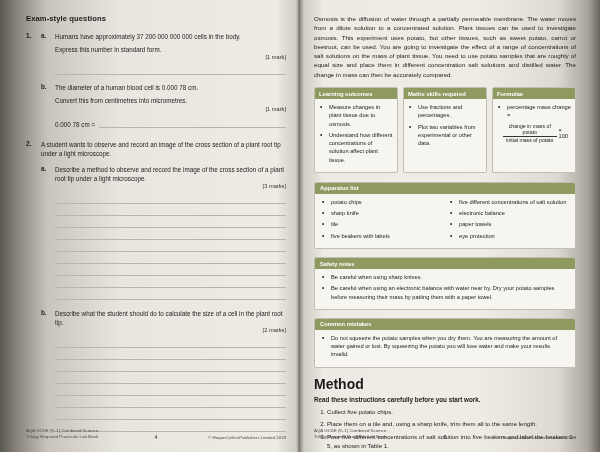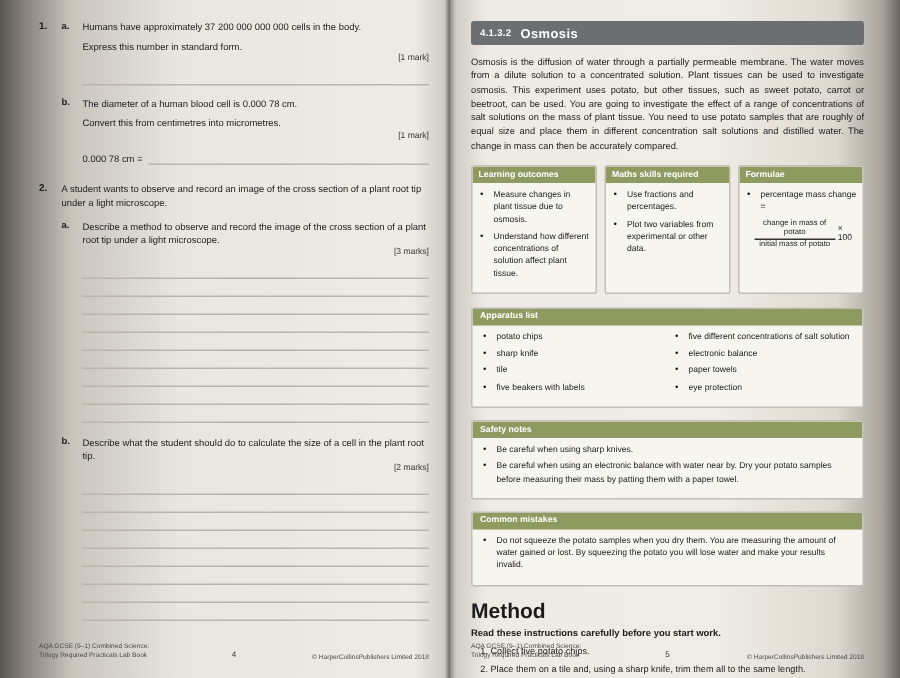--- a/index.html
+++ b/index.html
@@ -85,20 +85,21 @@
   .spine{position:absolute;left:297px;top:0;width:6px;height:452px;
     background:linear-gradient(90deg,rgba(0,0,0,0) 0%,rgba(80,76,70,.55) 45%,rgba(120,116,110,.25) 60%,rgba(0,0,0,0) 100%);}
 </style>
 </head>
 <body>
 
 <div class="book">
 
   <div class="page left">
 
+    <div class="h-title">Exam-style questions</div>
 
     <div class="q">
       <div class="q-num">1.</div>
       <div class="q-body">
 
         <div class="sub">
           <div class="sub-let">a.</div>
           <div class="sub-body">
             <div class="txt">Humans have approximately 37 200 000 000 000 cells in the body.</div>
             <div class="txt" style="margin-top:4px">Express this number in standard form.</div>
@@ -175,24 +176,20 @@
         <div>AQA GCSE (9–1) Combined Science:</div>
         <div>Trilogy Required Practicals Lab Book</div>
       </div>
       <div class="f-mid">4</div>
       <div class="f-right">© HarperCollinsPublishers Limited 2018</div>
     </div>
   </div>
 
   <div class="page right">
 
-    <div class="sec-head">
-      <span class="sec-num">4.1.3.2</span>
-      <span class="sec-name">Osmosis</span>
-    </div>
 
     <div class="intro">Osmosis is the diffusion of water through a partially permeable membrane. The water moves from a dilute solution to a concentrated solution. Plant tissues can be used to investigate osmosis. This experiment uses potato, but other tissues, such as sweet potato, carrot or beetroot, can be used. You are going to investigate the effect of a range of concentrations of salt solutions on the mass of plant tissue. You need to use potato samples that are roughly of equal size and place them in different concentration salt solutions and distilled water. The change in mass can then be accurately compared.</div>
 
     <div class="grid3">
 
       <div class="card">
         <div class="card-h">Learning outcomes</div>
         <div class="card-b">
           <ul class="dots">
             <li>Measure changes in plant tissue due to osmosis.</li>

